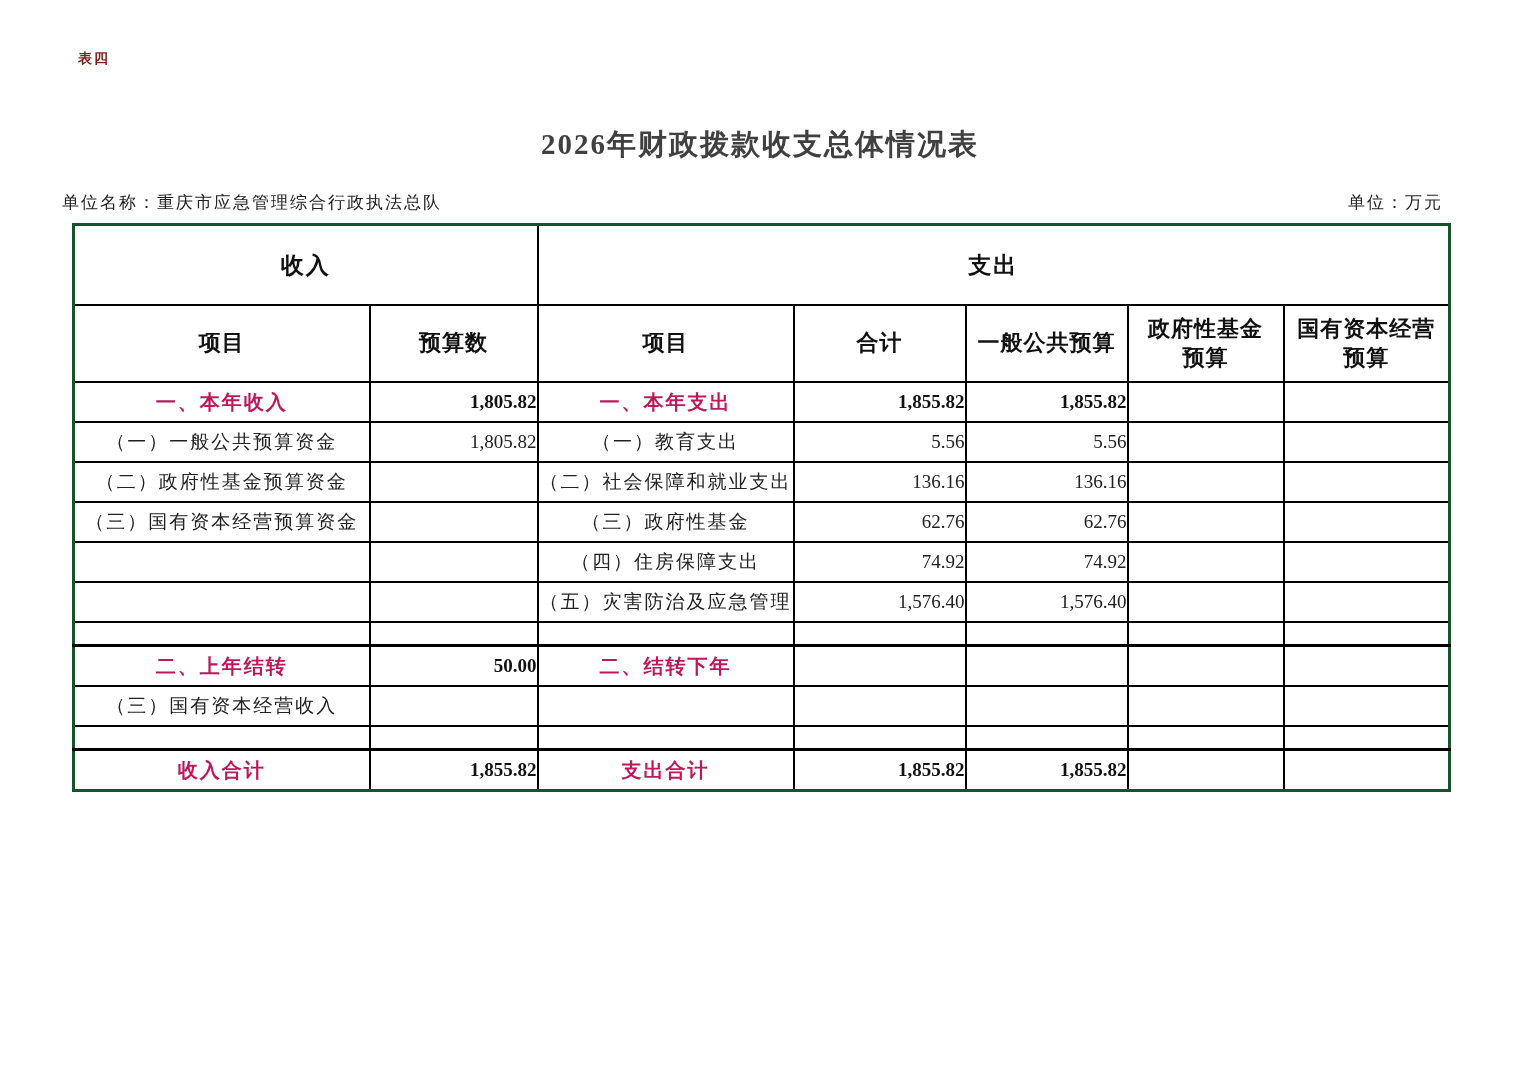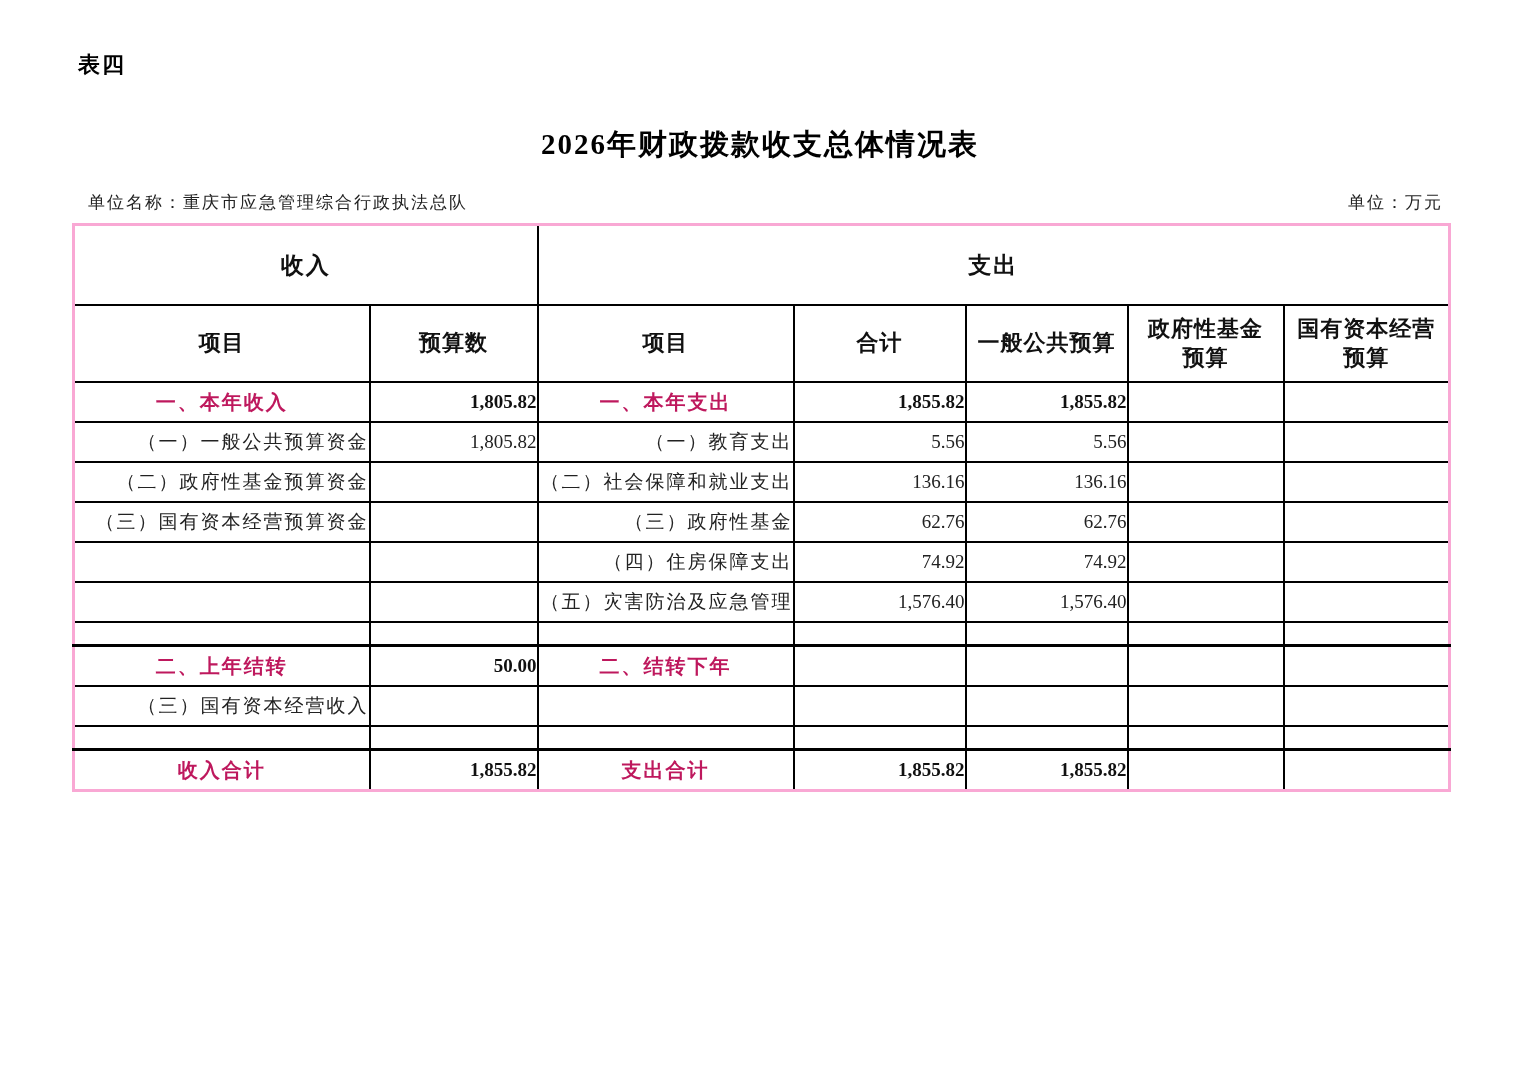--- a/index.html
+++ b/index.html
@@ -6,57 +6,57 @@
   body {
     width:1520px; height:1074px;
     background:#ffffff;
     font-family:"Liberation Serif","DejaVu Serif",serif;
     color:#222222;
   }
   .page { position:relative; width:1520px; height:1074px; overflow:hidden; }
 
   .corner-label {
     position:absolute; left:78px; top:50px;
-    font-size:22px; font-weight:bold; letter-spacing:2px; color:#000000;text-align:right;
+    font-size:14px; font-weight:bold; letter-spacing:2px; color:#7f1d1d;text-align:right;
   }
   .doc-title {
     position:absolute; left:0; top:125px; width:1520px;
     text-align:center; font-size:29px; font-weight:bold;
-    letter-spacing:2px; color:#000000;
+    letter-spacing:2px; color:#404040;
   }
   .meta-left {
-    position:absolute; left:88px; top:191px;
+    position:absolute; left:62px; top:191px;
     font-size:17px; letter-spacing:2px;
   }
   .meta-right {
     position:absolute; right:77px; top:191px;
     font-size:17px; letter-spacing:2px;
   }
 
   table.budget {
     position:absolute; left:72px; top:223px;
     width:1376px; border-collapse:collapse; table-layout:fixed;
-    border:3px solid #f9a8d4;
+    border:3px solid #14532d;
   }
   table.budget th, table.budget td {
     border:2px solid #000;
     padding:0; overflow:visible;
     vertical-align:middle;
   }
   th.gh { height:78px; font-size:23px; font-weight:bold; letter-spacing:2px; color:#111; }
   th.ch {
     height:75px; font-size:22px; font-weight:bold; letter-spacing:1px;
     color:#111; line-height:1.3; white-space:pre-line; text-align:center;
   }
   tr.r td { height:38px; }
   tr.s td { height:21px; }
   tr.sep td { border-top:3px solid #000; }
 
   td.item {
-    text-align:right; padding-left:8px;
+    text-align:center; padding-left:8px;
     font-size:19px; letter-spacing:2px; white-space:nowrap;
   }
   td.sec {
     text-align:center; font-weight:bold;
     font-size:20px; letter-spacing:2px; color:#be185d; white-space:nowrap;
   }
   td.num {
     text-align:right; padding-right:3px;
     font-size:19px; white-space:nowrap;
   }

